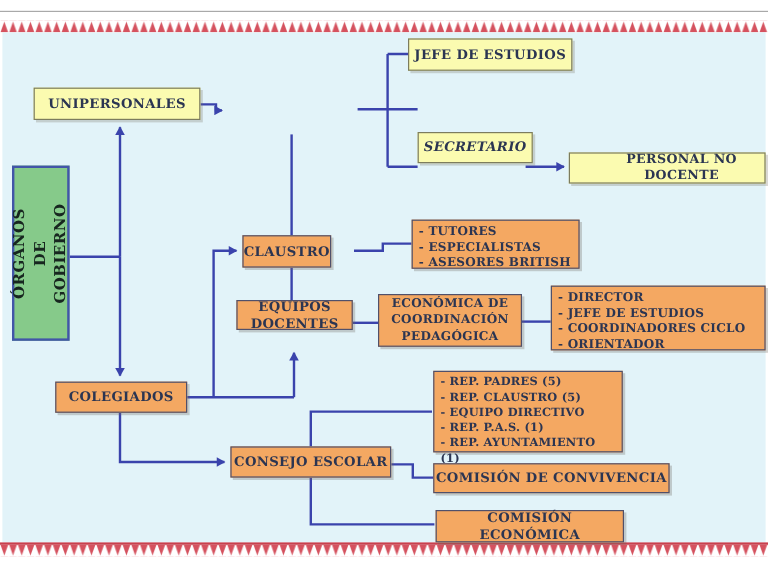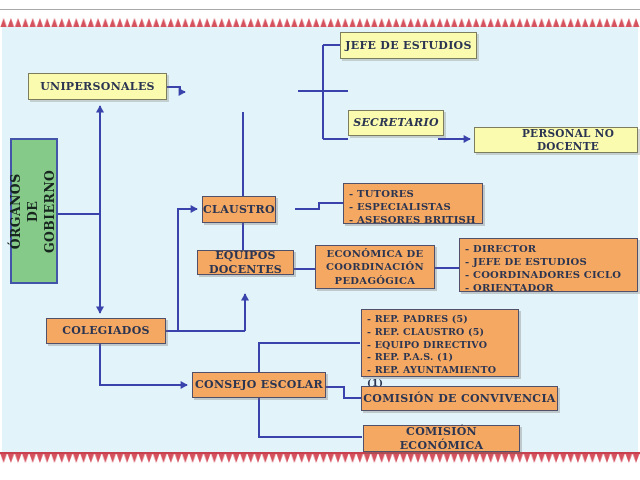--- a/index.html
+++ b/index.html
@@ -31,21 +31,21 @@
   #n-equipo-directivo{left:188px;top:72px;width:110px;height:40px;}
   #n-jefe-estudios{left:340px;top:32px;width:137px;height:27px;}
   #n-director{left:348px;top:78px;width:76px;height:29px;}
   #n-secretario{left:348px;top:110px;width:96px;height:26px;font-style:italic;}
   #n-personal{left:474px;top:127px;width:164px;height:26px;font-size:10.5px;padding-left:24px;}
   #n-claustro{left:202px;top:196px;width:74px;height:27px;}
   #n-claustro-members{left:343px;top:183px;width:140px;height:41px;}
   #n-equipos-docentes{left:197px;top:250px;width:97px;height:25px;}
   #n-ccp{left:315px;top:245px;width:120px;height:44px;font-size:10px;line-height:13.5px;}
   #n-ccp-members{left:459px;top:238px;width:179px;height:54px;}
-  #n-colegiados{left:46px;top:318px;width:120px;height:26px;}
+  #n-colegiados{left:46px;top:318px;width:110px;height:26px;}
   #n-consejo{left:192px;top:372px;width:134px;height:26px;}
   #n-consejo-members{left:361px;top:309px;width:158px;height:68px;font-size:9.5px;line-height:12.8px;}
   #n-convivencia{left:361px;top:386px;width:197px;height:25px;}
   #n-economica{left:363px;top:425px;width:157px;height:27px;}
 </style>
 </head>
 <body>
 
 <div class="canvas">
 

